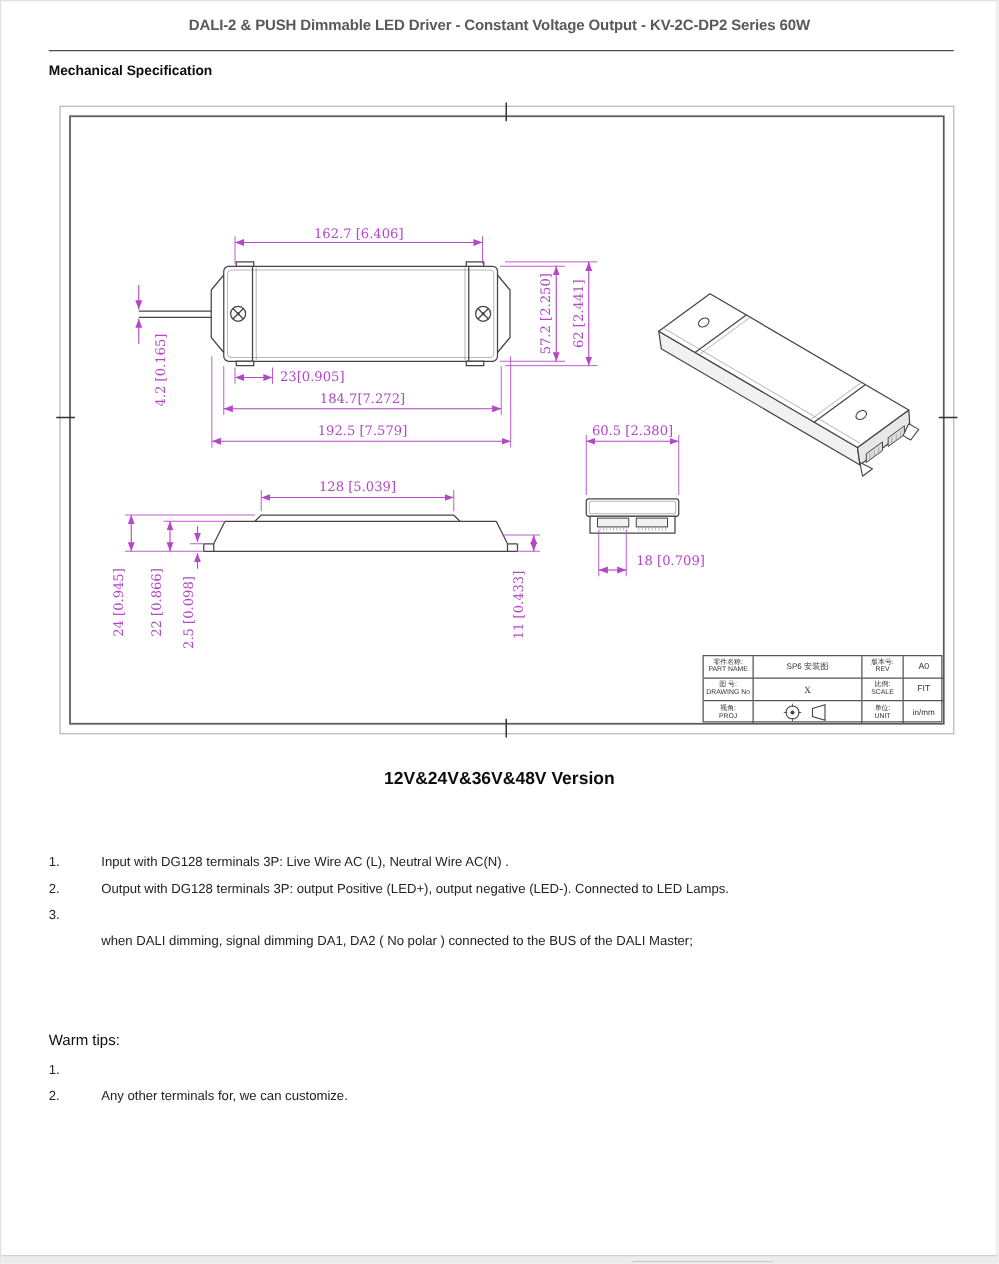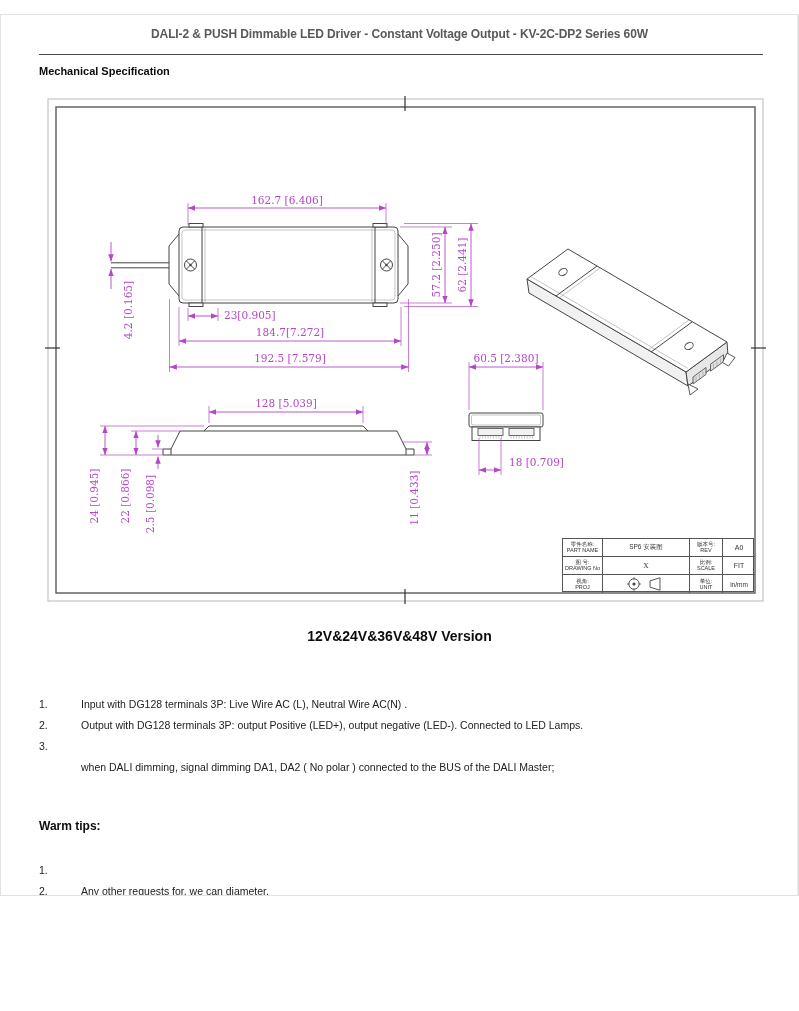--- a/index.html
+++ b/index.html
@@ -1,17 +1,17 @@
 <!DOCTYPE html>
 <html><head>
 <meta charset="utf-8">
 <style>
   html,body { margin:0; padding:0; background:#fff; }
   .page {
-    position:relative; width:799px; height:882px; margin:14px auto;
+    position:relative; width:799px; height:1011px; margin:0 auto;
     background:#ffffff; box-sizing:border-box;
     border:1px solid #e2e2e2; overflow:hidden;
     font-family:"Liberation Sans", sans-serif;
   }
   .doc-title {
     position:absolute; top:12px; left:0; width:100%;
     text-align:center; font-size:12px; font-weight:bold; color:#595959;
     letter-spacing:-0.1px;
   }
   .doc-rule {
@@ -56,22 +56,22 @@
     position:absolute; top:613px; left:0; width:100%; text-align:center;
     font-size:14px; font-weight:bold; color:#0d0d0d;
   }
 
   .notes { position:absolute; top:679px; left:0; width:760px; color:#222; }
   .note-row { position:relative; height:21px; line-height:21px; font-size:10.5px; }
   .note-num { position:absolute; left:38px; }
   .note-text { position:absolute; left:80px; white-space:nowrap; }
 
   .warm-tips-heading {
-    position:absolute; top:804px; left:38px;
-    font-size:12px; font-weight:bold; color:#0d0d0d;
+    position:absolute; top:824px; left:38px;
+    font-size:12px; font-weight:normal; color:#0d0d0d;
   }
   .tips { position:absolute; top:845px; left:0; width:760px; color:#222; }
 
   .bottom-bar {
     position:absolute; left:0; top:1003px; width:799px; height:8px;
     background:#ececec; border-top:1px solid #d2d2d2; box-sizing:border-box;
     overflow:hidden;
   }
   .pager-btn {
     position:absolute; top:3px; height:20px; background:none; border:none;
@@ -331,21 +331,21 @@
     </div>
   </div>
 
   <div class="warm-tips-heading">Warm tips:</div>
   <div class="tips">
     <div class="note-row">
       <span class="note-num">1.</span>
     </div>
     <div class="note-row">
       <span class="note-num">2.</span>
-      <span class="note-text">Any other requests for, we can diameter.</span>
+      <span class="note-text">Any other terminals for, we can customize.</span>
     </div>
   </div>
 
   <div class="scroll-track"></div>
   <div class="bottom-bar">
     <button class="pager-btn" style="left:443px;">|◀</button>
     <button class="pager-btn" style="left:471px;">◀</button>
     <input class="pager-input" value="" style="">
     <button class="pager-btn" style="left:623px;">▶</button>
     <button class="pager-btn" style="left:649px;">▶|</button>

